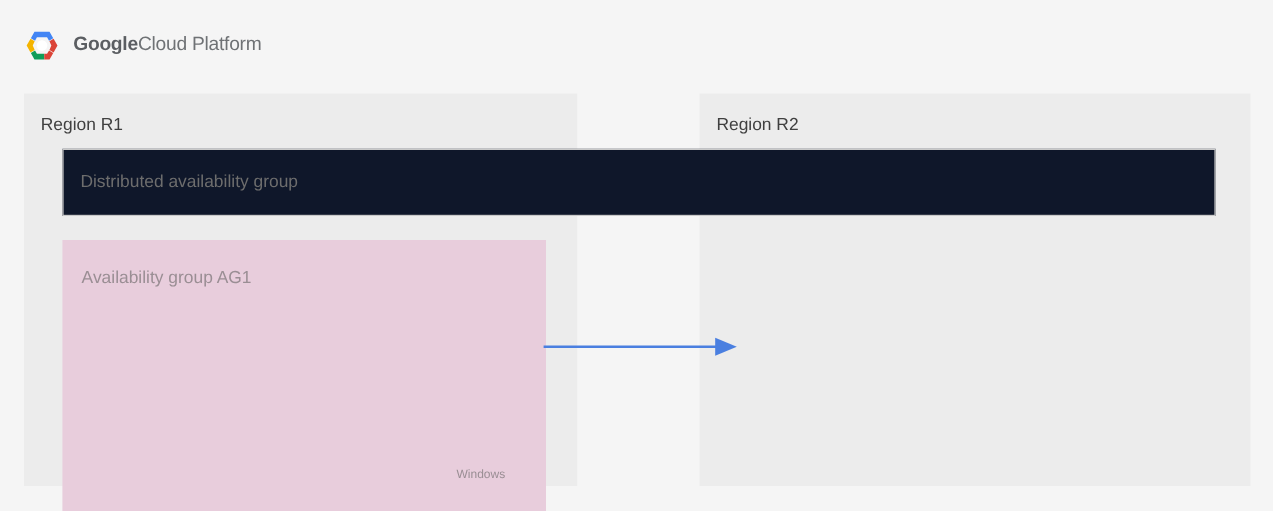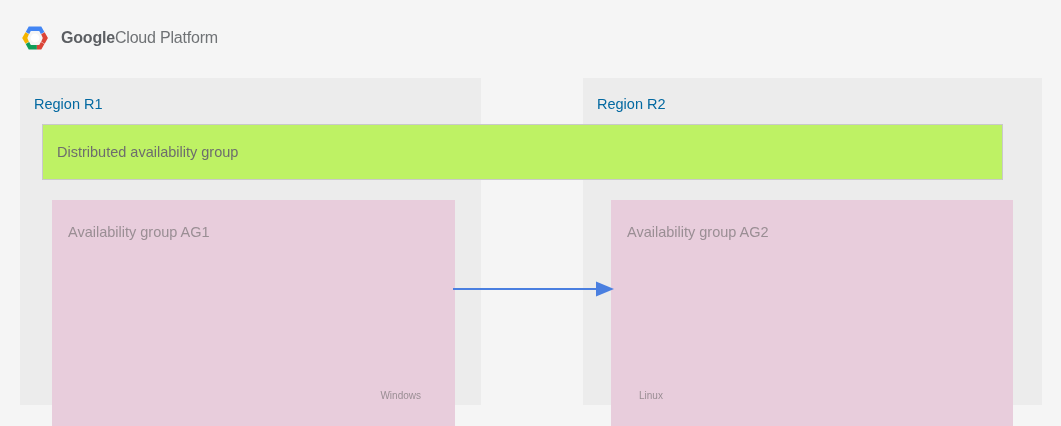--- a/index.html
+++ b/index.html
@@ -64,35 +64,35 @@
     background: #ececec;
     box-sizing: border-box;
   }
   .region-r1 { left: 20px;  width: 461px; }
   .region-r2 { left: 583px; width: 459px; }
 
   .region-label {
     position: absolute;
     top: 19px;
     font-size: 14.5px;
-    color: #0369a1;
+    color: #404040;
     white-space: nowrap;
     line-height: 1;
   }
   .region-r1 .region-label { left: 14px; }
   .region-r2 .region-label { left: 14px; }
 
   
   .dag-box {
     position: absolute;
-    left: 42px;
+    left: 52px;
     top: 58px;
     width: 961px;
     height: 56px;
-    background: #bef264;
+    background: #0f172a;
     border: 1px solid #c9c9c9;
     box-sizing: border-box;
     z-index: 3;
   }
   .dag-label {
     position: absolute;
     left: 14px;
     top: 50%;
     transform: translateY(-50%);
     font-size: 14.5px;
@@ -177,23 +177,19 @@
 
   <div class="dag-box">
     <div class="dag-label">Distributed availability group</div>
   </div>
 
   <div class="ag-box ag-box-1">
     <div class="ag-title">Availability group AG1</div>
     <div class="ag-os">Windows</div>
   </div>
 
-  <div class="ag-box ag-box-2">
-    <div class="ag-title">Availability group AG2</div>
-    <div class="ag-os">Linux</div>
-  </div>
 
   <svg class="arrow" viewBox="0 0 164 22" aria-hidden="true">
     <line x1="1" y1="11" x2="148" y2="11" stroke="#4a7fe0" stroke-width="2.2"></line>
     <polygon points="144,3.5 162,11 144,18.5" fill="#4a7fe0"></polygon>
   </svg>
 
 </div>
 
 </body></html>

